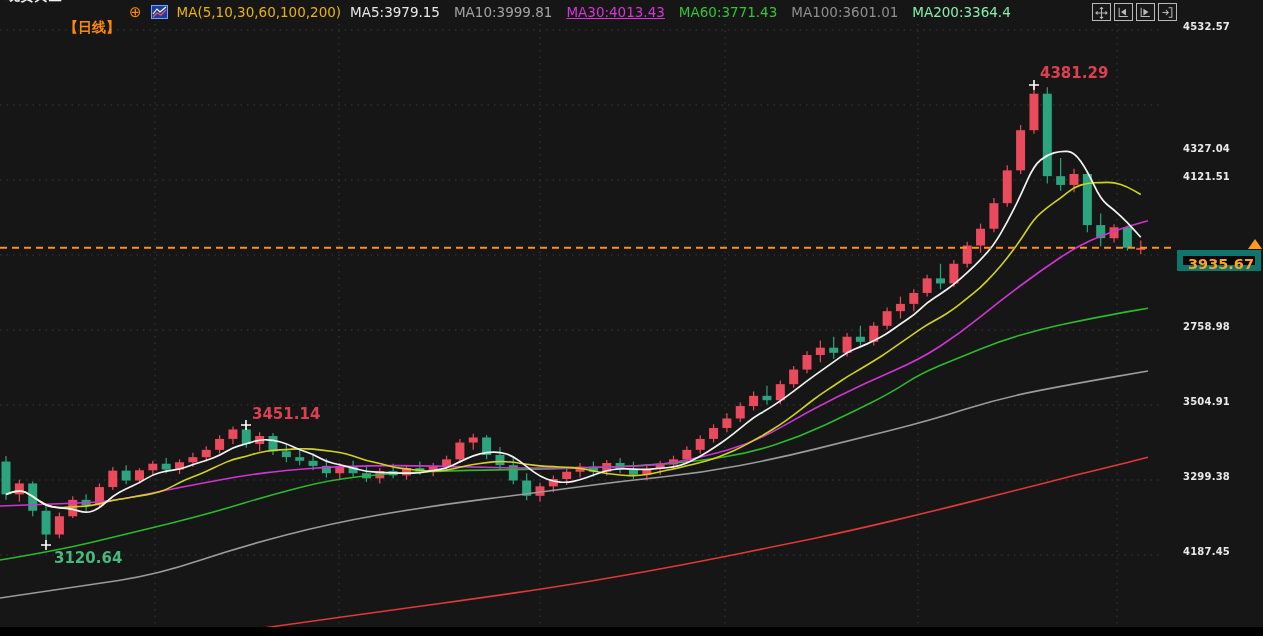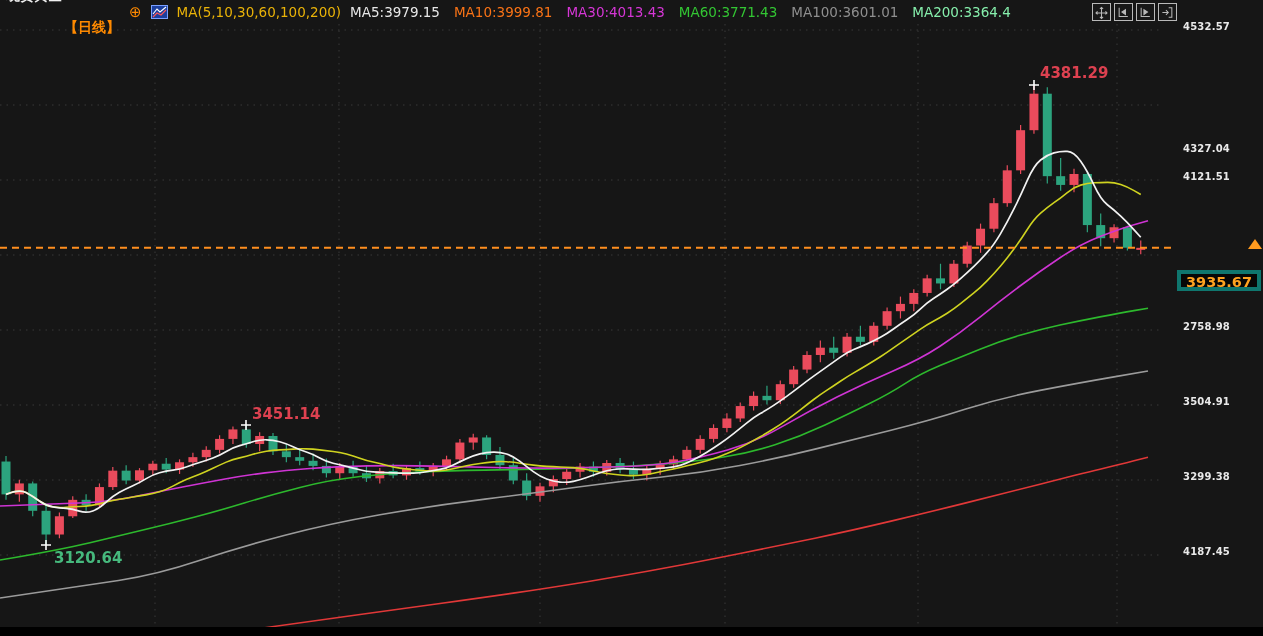--- a/index.html
+++ b/index.html
@@ -15,23 +15,23 @@
   .ma-item{font-weight:500;}
   
   #tools{position:absolute;left:1092px;top:3px;display:flex;gap:3px;z-index:40;}
   .tbtn{width:19px;height:18px;border:1px solid #b9b9b9;background:#181818;box-sizing:border-box;
         display:flex;align-items:center;justify-content:center;padding:0;cursor:pointer;}
   .tbtn svg{display:block;}
   
   .ylab{position:absolute;left:1183px;width:78px;color:#e9e9e9;font-size:10px;font-weight:bold;
         letter-spacing:.2px;z-index:10;}
   
-  #badge{position:absolute;left:1177px;top:250px;width:84px;height:21px;border:4px solid #0f766e;
+  #badge{position:absolute;left:1177px;top:250px;width:84px;height:21px;border:6px solid #0f766e;
          background:#070707;color:#ffa321;font-size:14.5px;font-weight:bold;line-height:17px;
-         padding-left:5px;box-sizing:border-box;z-index:20;margin-top:20px;}
+         padding-left:5px;box-sizing:border-box;z-index:20;}
   #uparrow{position:absolute;left:1248px;top:239px;width:0;height:0;z-index:21;
            border-left:7px solid transparent;border-right:7px solid transparent;
            border-bottom:10px solid #ff9a1f;}
   
   #wm{position:absolute;right:14px;bottom:14px;color:rgba(234,234,234,.92);font-size:30px;
       letter-spacing:8px;z-index:5;}
   #bstrip{position:absolute;left:0;bottom:0;width:100%;height:9px;background:#000;z-index:25;}
   #chart{position:absolute;left:0;top:0;z-index:1;}
 </style>
 </head>
@@ -250,22 +250,22 @@
     <span style="display:inline-flex;">
       <svg width="17" height="14" viewBox="0 0 17 14">
         <rect x="0.5" y="0.5" width="16" height="13" fill="#1c3f9e" stroke="#7aa0ff"></rect>
         <polyline points="2,9 6,4 9,7 15,2" fill="none" stroke="#ffffff" stroke-width="1.1"></polyline>
         <polyline points="2,12 6,8 10,10 15,5" fill="none" stroke="#ff5555" stroke-width="1.1"></polyline>
       </svg>
     </span>
     <span class="ma-group">MA(5,10,30,60,100,200)</span>
     <span id="ma-items" style="display:flex;gap:14px;">
         <span class="ma-item" style="color: rgb(232, 232, 232);">MA5:3979.15</span>
-        <span class="ma-item" style="color: #f97316; text-align: center;">MA10:3999.81</span>
-        <span class="ma-item" style="color: rgb(214, 54, 214);">MA30:4013.43</span>
+        <span class="ma-item" style="color: #a3a3a3; text-align: center;">MA10:3999.81</span>
+        <span class="ma-item" style="color: rgb(214, 54, 214); text-decoration: underline;">MA30:4013.43</span>
         <span class="ma-item" style="color: rgb(51, 198, 51);">MA60:3771.43</span>
         <span class="ma-item" style="color: rgb(143, 143, 143);">MA100:3601.01</span>
         <span class="ma-item" style="color: #86efac;">MA200:3364.4</span>
       </span>
   </div>
 
   <div id="tools">
       <button class="tbtn">
         <svg width="15" height="15" viewBox="0 0 19 18" fill="none" stroke="#b9b9b9" stroke-width="1.3">
           <path d="M9.5 2.5v14M2.5 9.5h14M7.5 4.5l2-2 2 2M7.5 14.5l2 2 2-2M4.5 7.5l-2 2 2 2M14.5 7.5l2 2-2 2"></path>

